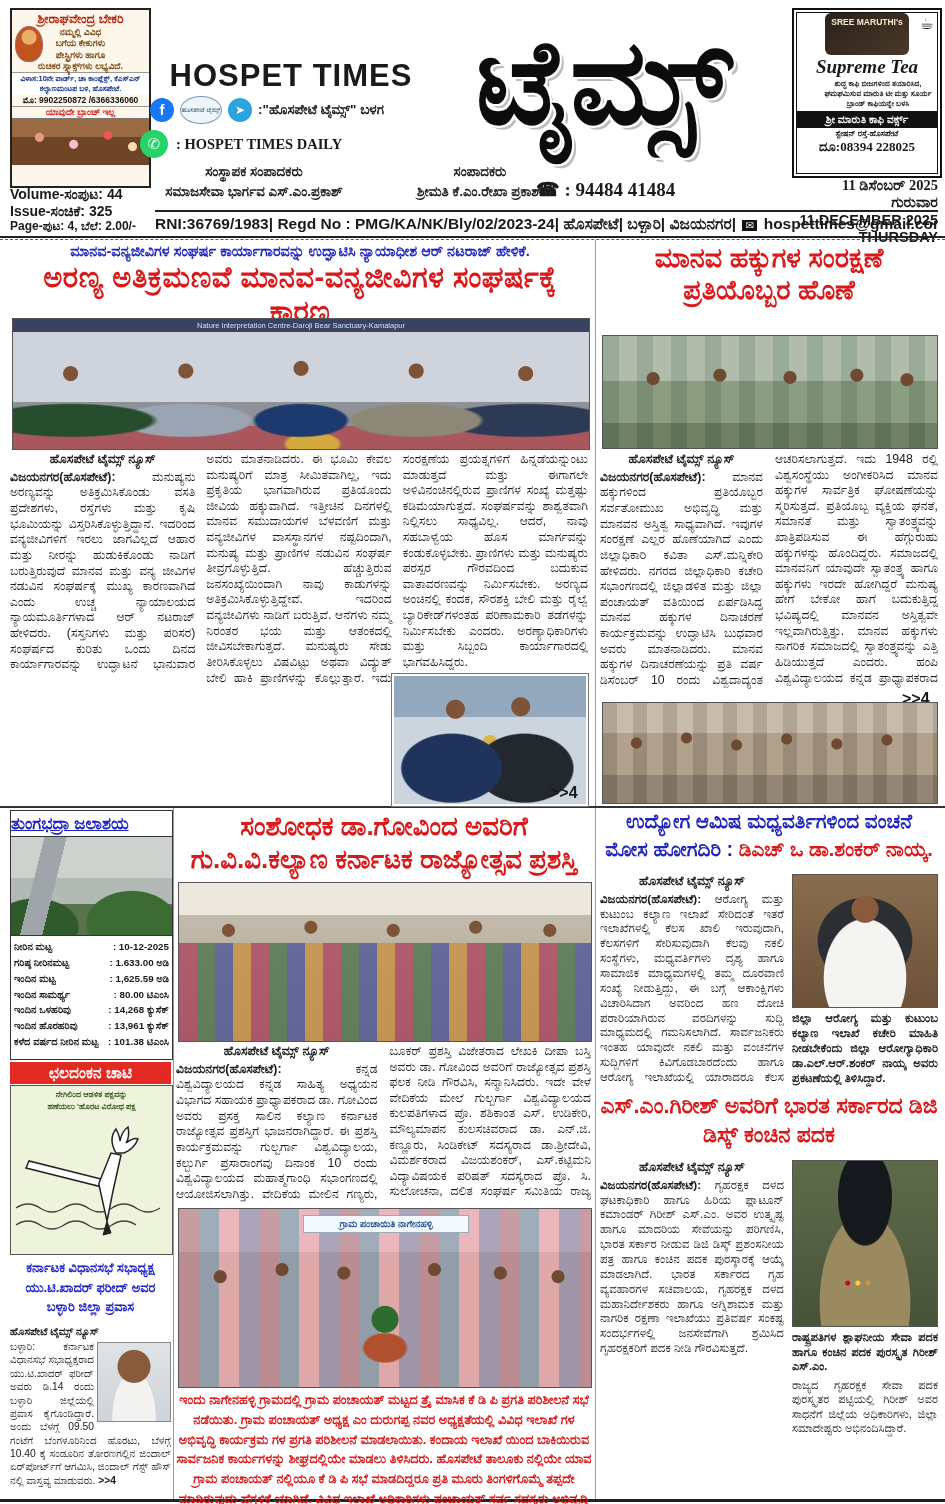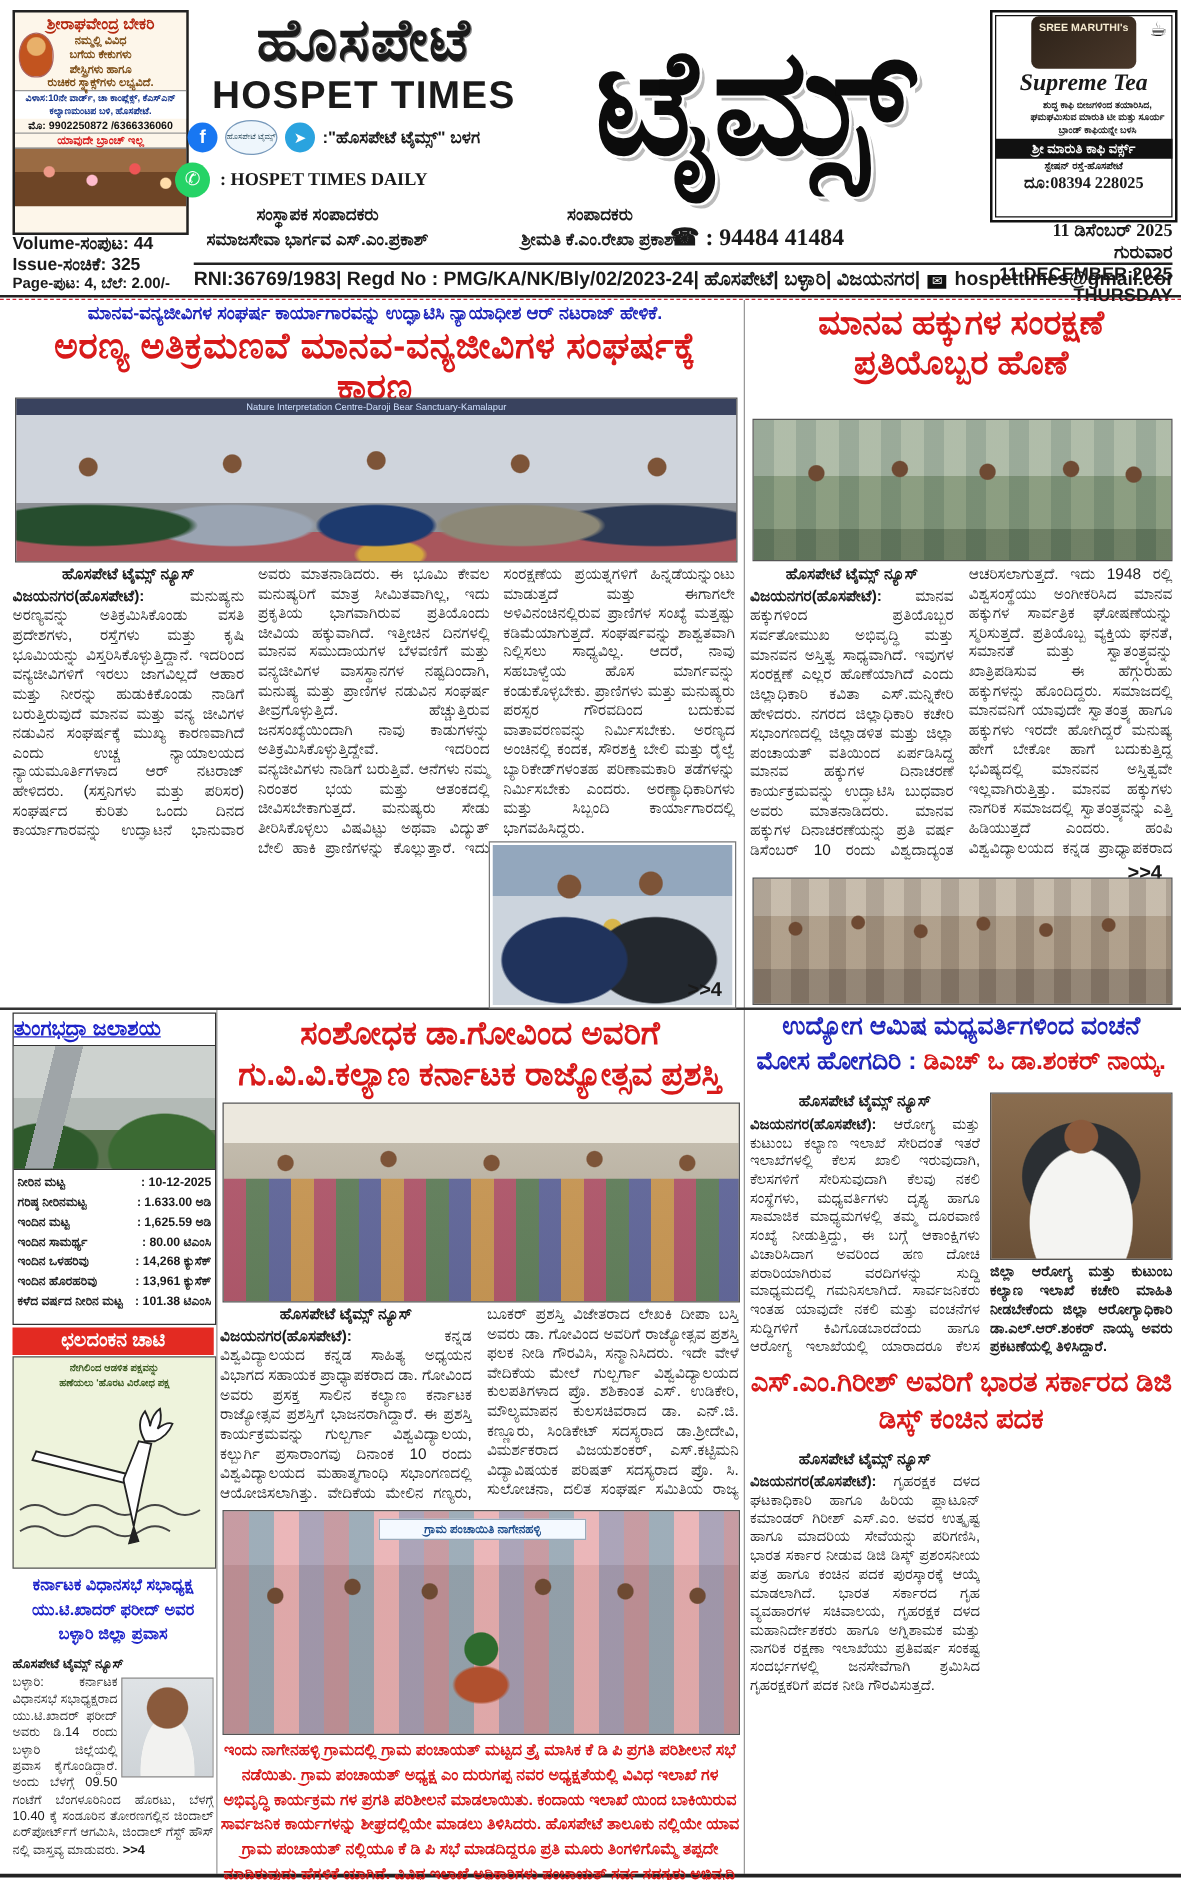--- a/index.html
+++ b/index.html
@@ -210,21 +210,20 @@
     <div class="ln">ನಮ್ಮಲ್ಲಿ ವಿವಿಧ</div>
     <div class="ln">ಬಗೆಯ ಕೇಕುಗಳು</div>
     <div class="ln">ಪೇಸ್ಟ್ರಿಗಳು ಹಾಗೂ</div>
     <div class="ln">ರುಚಿಕರ ಸ್ನ್ಯಾಕ್ಸ್‌ಗಳು ಲಭ್ಯವಿದೆ.</div>
     <div class="addr">ವಿಳಾಸ:10ನೇ ವಾರ್ಡ್, ಚಾ ಕಾಂಪ್ಲೆಕ್ಸ್, ಕೆಎಸ್‌ಎನ್ ಕಲ್ಯಾಣಮಂಟಪ ಬಳಿ, ಹೊಸಪೇಟೆ.</div>
     <div class="ph">ಮೊ: 9902250872 /6366336060</div>
     <div class="note">ಯಾವುದೇ ಬ್ರಾಂಚ್ ಇಲ್ಲ</div>
     <div class="cake"></div>
   </div>
 
-  <div class="abs m-kn">ಹೊಸಪೇಟೆ</div>
   <div class="abs m-en">HOSPET TIMES</div>
   <div class="abs m-logo">ಟೈಮ್ಸ್</div>
 
   <div class="abs social">
     <span class="ic fb">f</span>
     <span class="fb-badge">ಹೊಸಪೇಟೆ ಟೈಮ್ಸ್</span>
     <span class="ic tg">➤</span>
     <span class="tg-label">:"ಹೊಸಪೇಟೆ ಟೈಮ್ಸ್" ಬಳಗ</span>
   </div>
   <div class="abs wa-row">
@@ -387,15 +386,20 @@
       <div class="a4-cap">ಜಿಲ್ಲಾ ಆರೋಗ್ಯ ಮತ್ತು ಕುಟುಂಬ ಕಲ್ಯಾಣ ಇಲಾಖೆ ಕಚೇರಿ ಮಾಹಿತಿ ನೀಡಬೇಕೆಂದು ಜಿಲ್ಲಾ ಆರೋಗ್ಯಾಧಿಕಾರಿ ಡಾ.ಎಲ್.ಆರ್.ಶಂಕರ್ ನಾಯ್ಕ ಅವರು ಪ್ರಕಟಣೆಯಲ್ಲಿ ತಿಳಿಸಿದ್ದಾರೆ.</div>
     </div>
   </div>
 
   <div class="abs a5-headline c red">ಎಸ್.ಎಂ.ಗಿರೀಶ್ ಅವರಿಗೆ ಭಾರತ ಸರ್ಕಾರದ ಡಿಜಿ ಡಿಸ್ಕ್ ಕಂಚಿನ ಪದಕ</div>
   <div class="abs a5-wrap">
     <div class="a5-text j">
       <div class="byline">ಹೊಸಪೇಟೆ ಟೈಮ್ಸ್ ನ್ಯೂಸ್</div>
       <span class="b">ವಿಜಯನಗರ(ಹೊಸಪೇಟೆ): </span><span>ಗೃಹರಕ್ಷಕ ದಳದ ಘಟಕಾಧಿಕಾರಿ ಹಾಗೂ ಹಿರಿಯ ಪ್ಲಾಟೂನ್ ಕಮಾಂಡರ್ ಗಿರೀಶ್ ಎಸ್.ಎಂ. ಅವರ ಉತ್ಕೃಷ್ಟ ಹಾಗೂ ಮಾದರಿಯ ಸೇವೆಯನ್ನು ಪರಿಗಣಿಸಿ, ಭಾರತ ಸರ್ಕಾರ ನೀಡುವ ಡಿಜಿ ಡಿಸ್ಕ್ ಪ್ರಶಂಸನೀಯ ಪತ್ರ ಹಾಗೂ ಕಂಚಿನ ಪದಕ ಪುರಸ್ಕಾರಕ್ಕೆ ಆಯ್ಕೆ ಮಾಡಲಾಗಿದೆ. ಭಾರತ ಸರ್ಕಾರದ ಗೃಹ ವ್ಯವಹಾರಗಳ ಸಚಿವಾಲಯ, ಗೃಹರಕ್ಷಕ ದಳದ ಮಹಾನಿರ್ದೇಶಕರು ಹಾಗೂ ಅಗ್ನಿಶಾಮಕ ಮತ್ತು ನಾಗರಿಕ ರಕ್ಷಣಾ ಇಲಾಖೆಯು ಪ್ರತಿವರ್ಷ ಸಂಕಷ್ಟ ಸಂದರ್ಭಗಳಲ್ಲಿ ಜನಸೇವೆಗಾಗಿ ಶ್ರಮಿಸಿದ ಗೃಹರಕ್ಷಕರಿಗೆ ಪದಕ ನೀಡಿ ಗೌರವಿಸುತ್ತದೆ.</span>
     </div>
+    <div class="a5-right">
+      <div class="a5-photo"></div>
+      <div class="a5-cap">ರಾಷ್ಟ್ರಪತಿಗಳ ಶ್ಲಾಘನೀಯ ಸೇವಾ ಪದಕ ಹಾಗೂ ಕಂಚಿನ ಪದಕ ಪುರಸ್ಕೃತ ಗಿರೀಶ್ ಎಸ್.ಎಂ.</div>
+      <div class="a5-extra">ರಾಜ್ಯದ ಗೃಹರಕ್ಷಕ ಸೇವಾ ಪದಕ ಪುರಸ್ಕೃತರ ಪಟ್ಟಿಯಲ್ಲಿ ಗಿರೀಶ್ ಅವರ ಸಾಧನೆಗೆ ಜಿಲ್ಲೆಯ ಅಧಿಕಾರಿಗಳು, ಜಿಲ್ಲಾ ಸಮಾದೇಷ್ಟರು ಅಭಿನಂದಿಸಿದ್ದಾರೆ.</div>
+    </div>
   </div>
 
 </div>
 
 </body></html>

